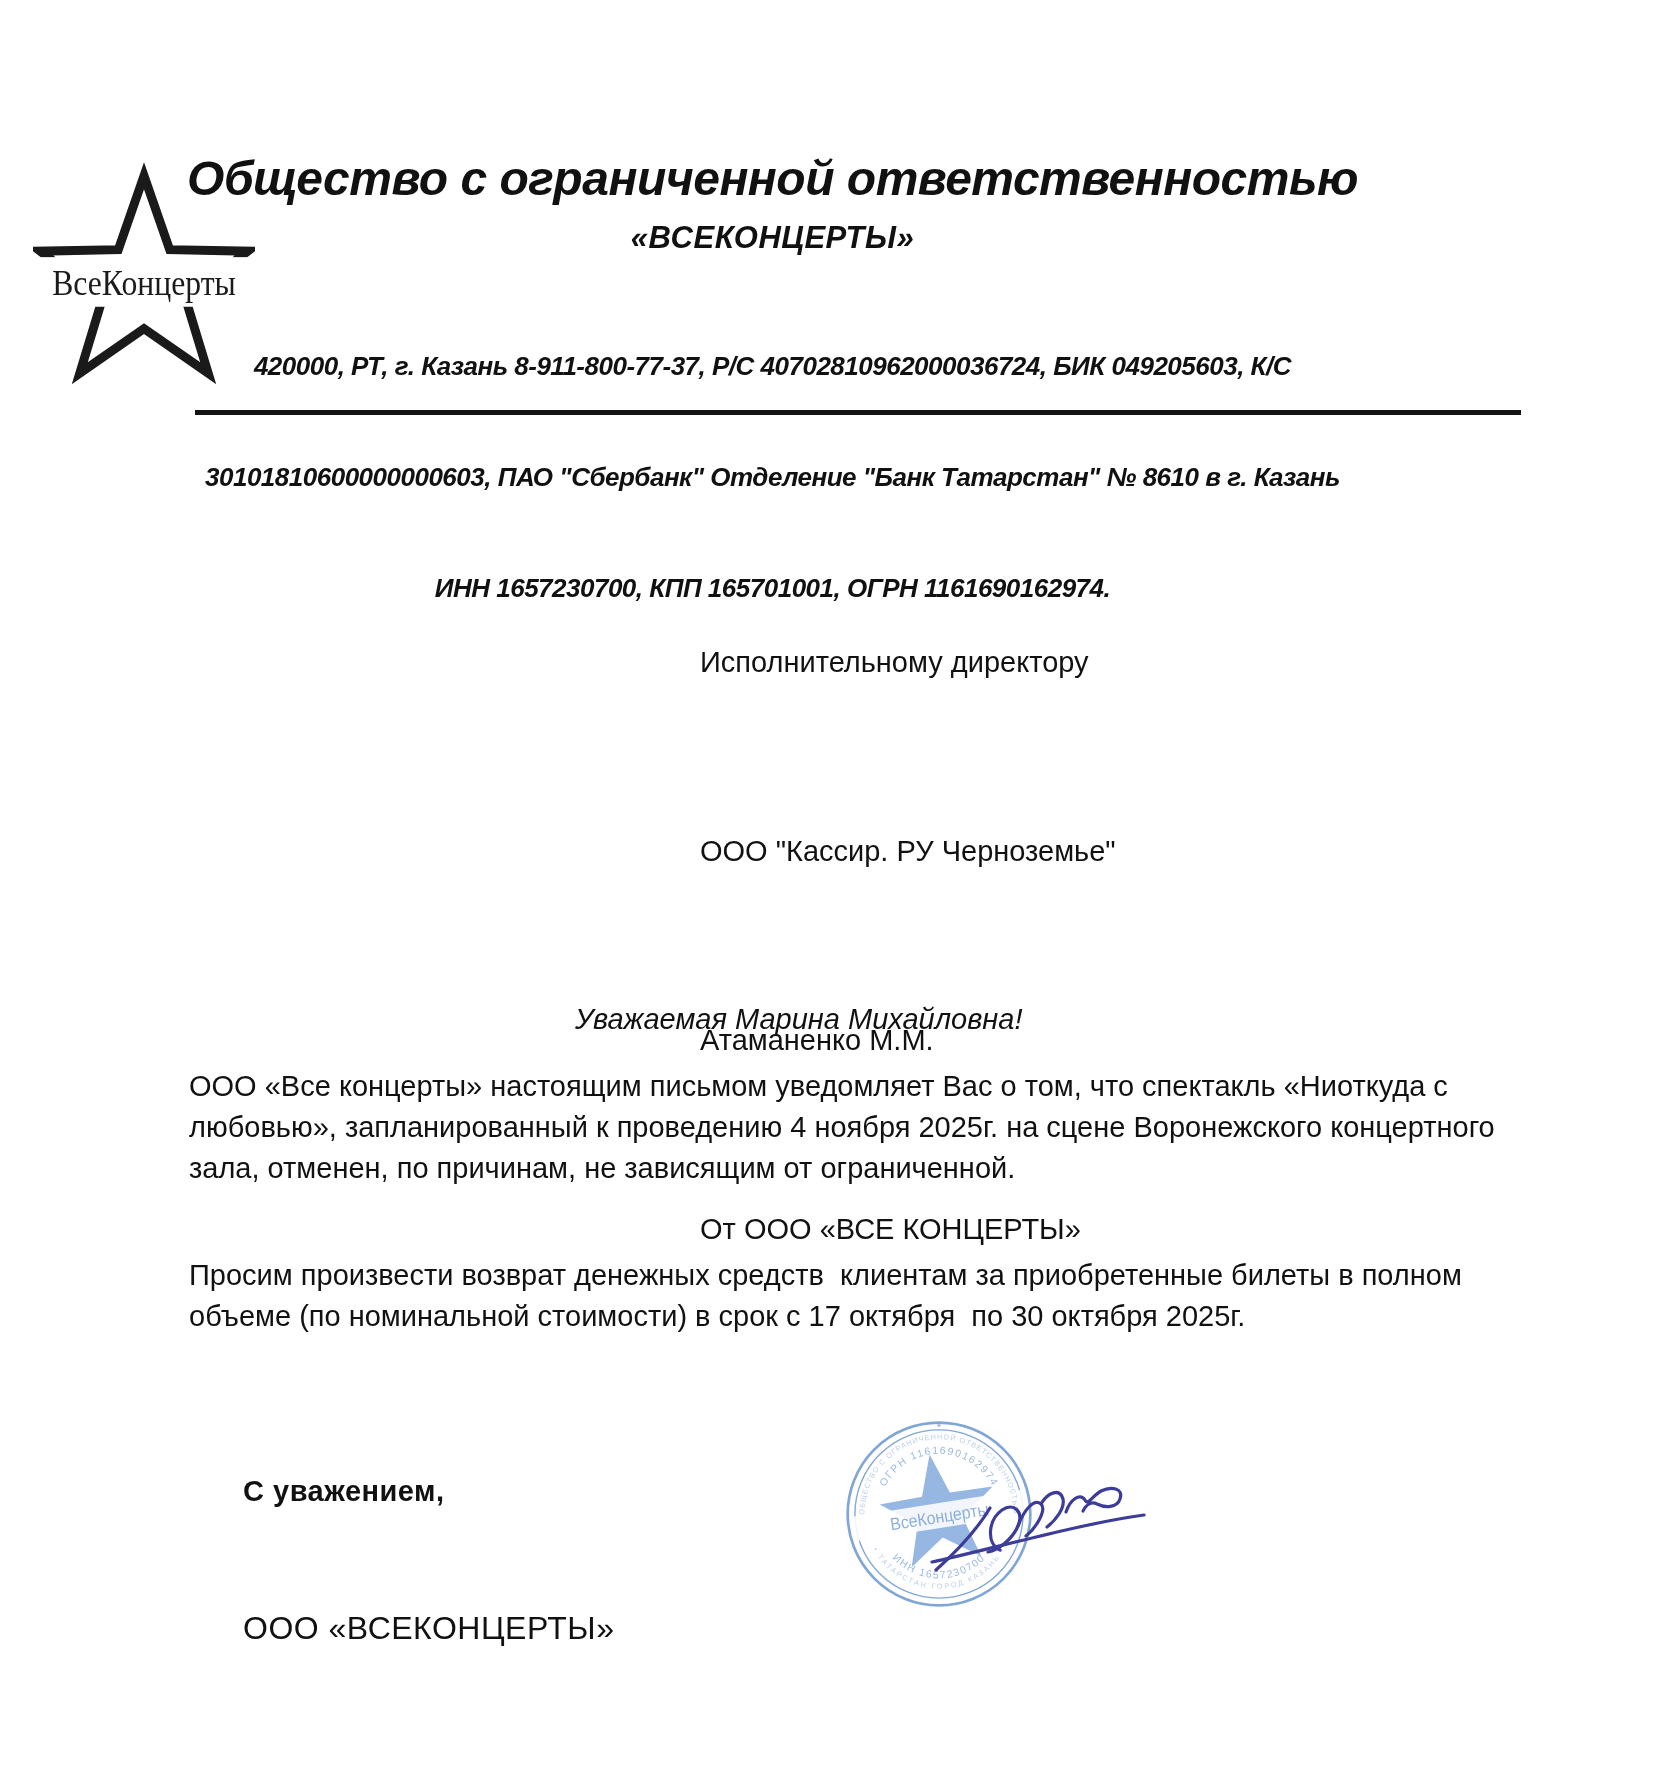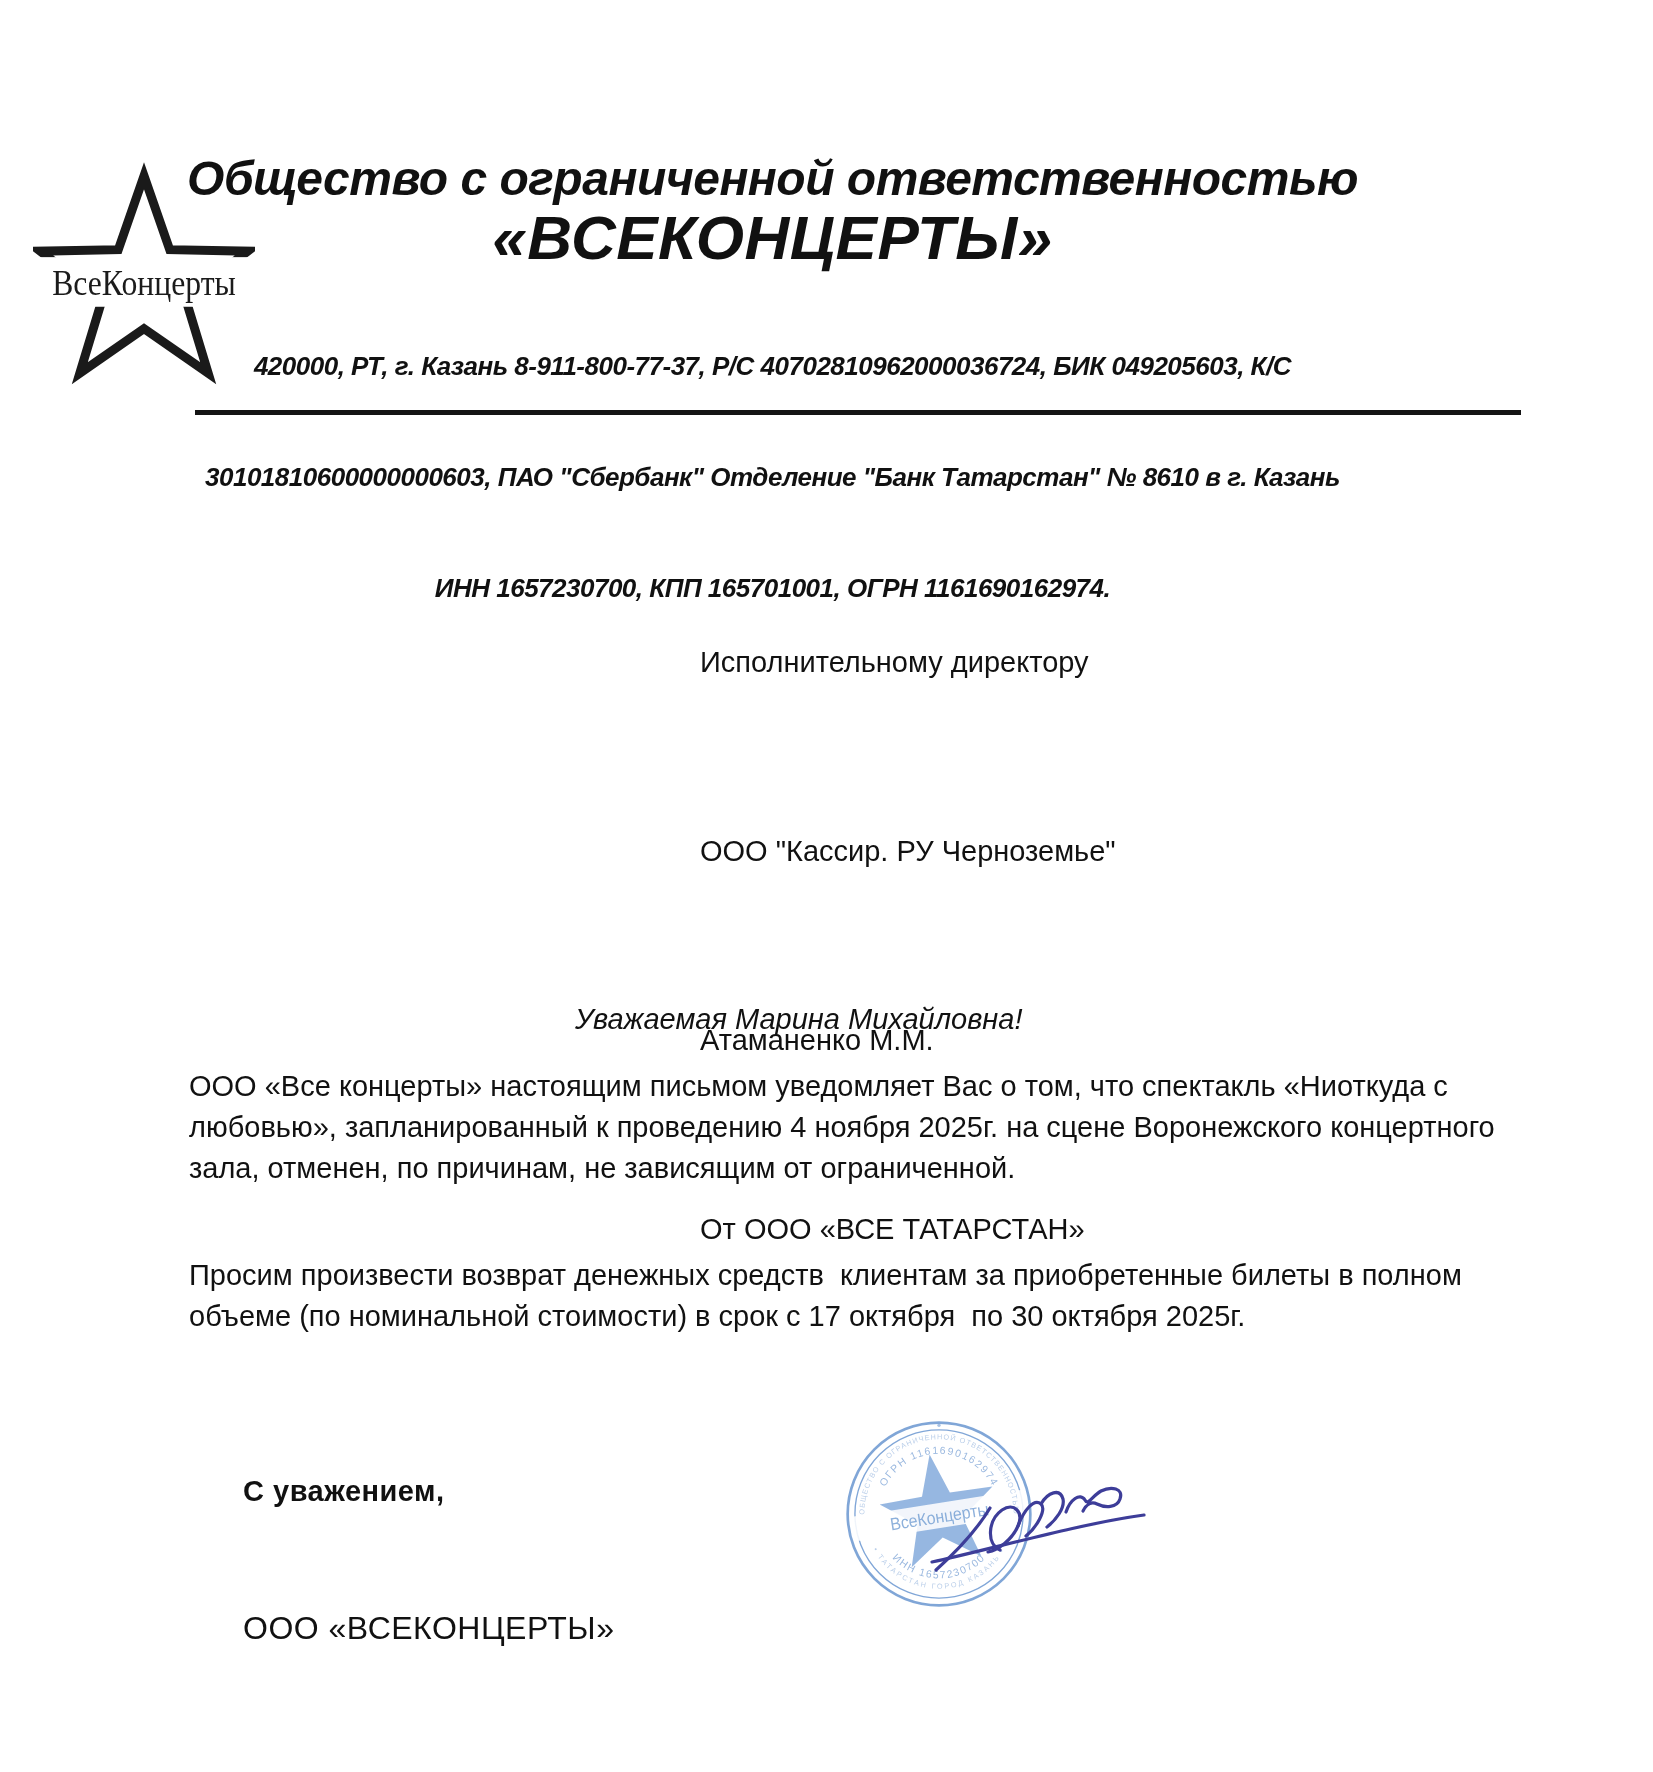--- a/index.html
+++ b/index.html
@@ -15,21 +15,21 @@
   .logo{position:absolute;left:33px;top:146px;width:222px;height:258px;}
   .head-text{
     position:absolute;left:180px;top:150px;width:1185px;
     text-align:center;
   }
   .head-title1{
     font-size:48px;font-weight:bold;font-style:italic;
     letter-spacing:-0.5px;line-height:58px;white-space:pre;
   }
   .head-title2{
-    font-size:62px;font-weight:bold;font-style:italic;
+    font-size:31px;font-weight:bold;font-style:italic;
     letter-spacing:0.5px;line-height:60px;white-space:pre;
   }
   .head-addr{
     margin-top:6px;
     font-size:26px;font-weight:bold;font-style:italic;
     letter-spacing:-0.5px;line-height:37px;white-space:pre;
   }
   .head-rule{
     position:absolute;left:195px;top:410px;width:1326px;height:5px;
     background:#141414;
@@ -82,21 +82,21 @@
       <div>30101810600000000603, ПАО "Сбербанк" Отделение "Банк Татарстан" № 8610 в г. Казань</div>
       <div>ИНН 1657230700, КПП 165701001, ОГРН 1161690162974.</div>
     </div>
   </div>
   <div class="head-rule"></div>
 
   <div class="recipient">
     <div>Исполнительному директору</div>
     <div>ООО "Кассир. РУ Черноземье"</div>
     <div>Атаманенко М.М.</div>
-    <div>От ООО «ВСЕ ТАТАРСТАН»</div>
+    <div>От ООО «ВСЕ КОНЦЕРТЫ»</div>
   </div>
 
   <div class="salutation">Уважаемая Марина Михайловна!</div>
 
   <div class="para para1">
     <div>ООО «Все концерты» настоящим письмом уведомляет Вас о том, что спектакль «Ниоткуда с</div>
     <div>любовью», запланированный к проведению 4 ноября 2025г. на сцене Воронежского концертного</div>
     <div>зала, отменен, по причинам, не зависящим от ограниченной.</div>
   </div>
 

